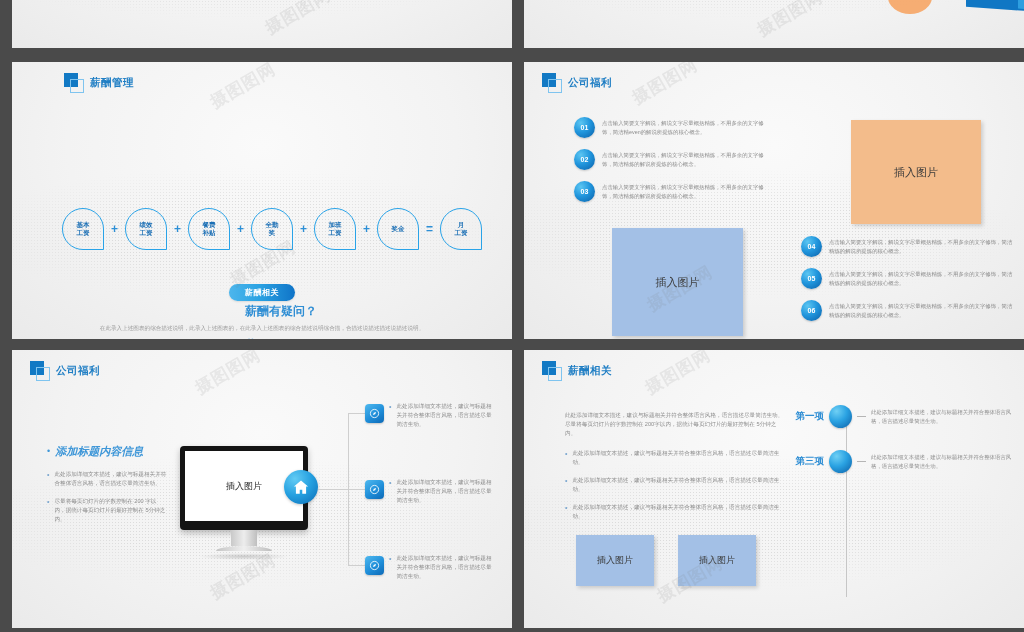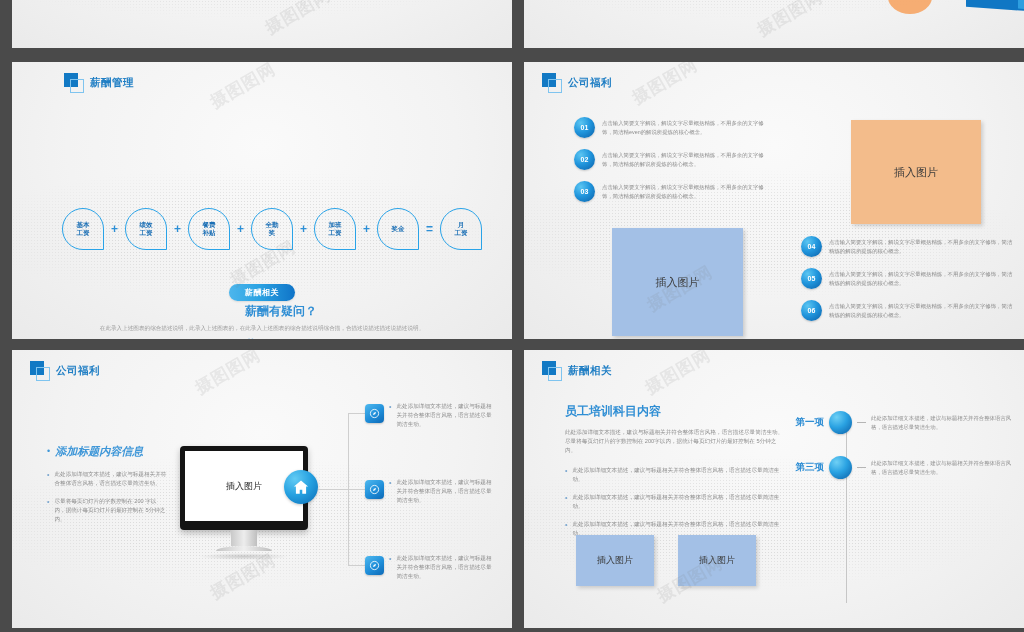--- a/index.html
+++ b/index.html
@@ -374,21 +374,20 @@
 
       <div class="hdr" style="left:18px;top:11px;">
         <span class="hdr-icon">
           <span class="sq-solid"></span>
             <span class="sq-out"></span>
         </span>
         <span class="hdr-title">薪酬相关</span>
       </div>
 
       <div style="position:absolute;left:41px;top:53px;width:222px;">
-        <div class="blk-title">员工培训科目内容</div>
         <div class="blk-body" style="margin-top:8px;">此处添加详细文本描述，建议与标题相关并符合整体语言风格，语言描述尽量简洁生动。尽量将每页幻灯片的字数控制在 200字以内，据统计每页幻灯片的最好控制在 5分钟之内。</div>
 
         <div style="margin-top:11px;">
           <div class="bul">
             <span class="dot">•</span>
             <span class="bt">此处添加详细文本描述，建议与标题相关并符合整体语言风格，语言描述尽量简洁生动。</span>
           </div>
           <div class="bul">
             <span class="dot">•</span>
             <span class="bt">此处添加详细文本描述，建议与标题相关并符合整体语言风格，语言描述尽量简洁生动。</span>
@@ -396,21 +395,21 @@
           <div class="bul">
             <span class="dot">•</span>
             <span class="bt">此处添加详细文本描述，建议与标题相关并符合整体语言风格，语言描述尽量简洁生动。</span>
           </div>
         </div>
       </div>
 
       <div class="ph blue" style="position:absolute;left:52px;top:185px;width:78px;height:51px;font-size:9px;">插入图片</div>
       <div class="ph blue" style="position:absolute;left:154px;top:185px;width:78px;height:51px;font-size:9px;">插入图片</div>
 
-      <div style="position:absolute;left:258px;top:50px;width:232px;">
+      <div style="position:absolute;left:258px;top:44px;width:232px;">
         <div class="tl-spine" style="left:64px;top:22px;height:181px;"></div>
 
         <div class="tl-row">
           <span class="tl-lbl">第一项</span>
           <span class="tl-node"></span>
           <span class="tl-dash"></span>
           <span class="tl-txt">此处添加详细文本描述，建议与标题相关并符合整体语言风格，语言描述尽量简洁生动。</span>
         </div>
         <div class="tl-row">
           <span class="tl-lbl">第三项</span>

